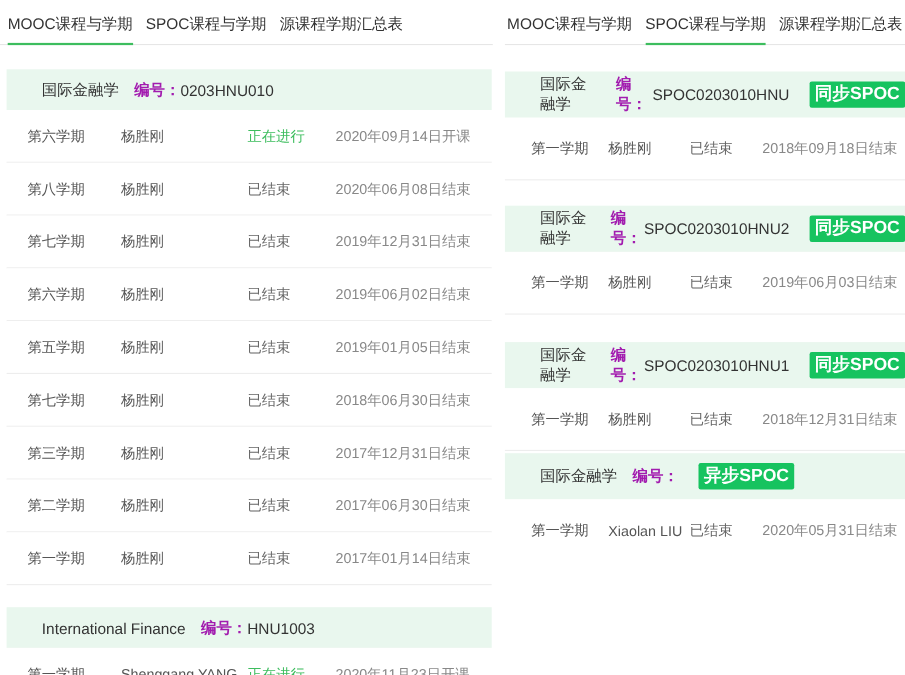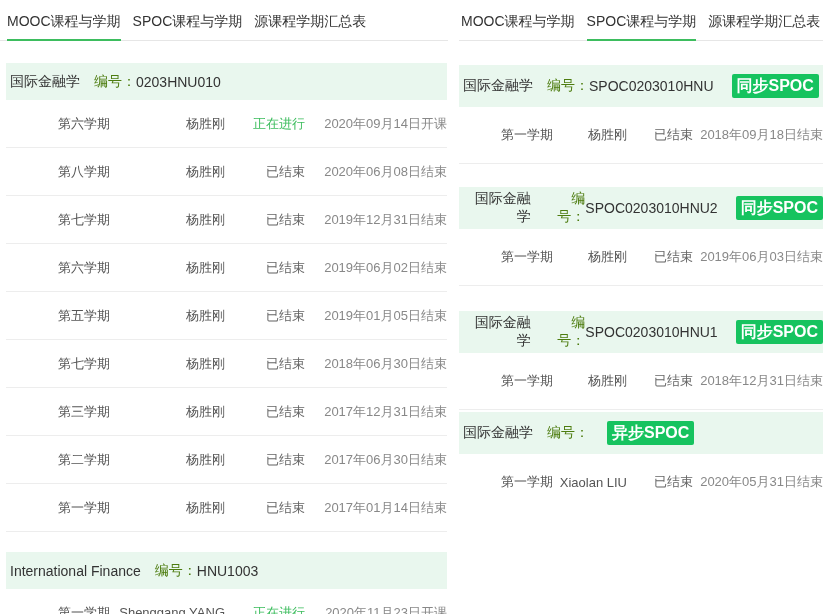--- a/index.html
+++ b/index.html
@@ -1,21 +1,21 @@
 <!DOCTYPE html>
 <html style="--accent: #3dbd5e; --badge: #16c35f; --headerbg: #e9f7ee; --divider: #ededed;"><head>
 <meta charset="utf-8">
 <style>
   html,body{margin:0;padding:0;}
   body{
     width:823px;height:614px;overflow:hidden;background:#fff;
     font-family:"Liberation Sans","DejaVu Sans",sans-serif;
     -webkit-font-smoothing:antialiased;
   }
-  .page{display:flex;width:823px;height:614px;background:#fff;text-align:right;}
+  .page{display:flex;width:823px;height:614px;background:#fff;}
   .panel{box-sizing:border-box;}
   .panel-left{width:448px;}
   .panel-right{width:364px;margin-left:11px;}
 
   
   .tabs{display:flex;padding-top:13px;border-bottom:1px solid #e6e6e6;}
   .panel-left .tabs{padding-left:7px;}
   .panel-right .tabs{padding-left:2px;}
   .tab{
     font-size:14px;color:#333;margin-right:12px;padding-bottom:8px;
@@ -28,26 +28,26 @@
   .panel-left .cards > .card{margin-left:6px;width:441px;}
   .panel-left .cards > .card:first-child{margin-top:22px;}
   .panel-left .cards > .card + .card{margin-top:20px;}
   .panel-right .cards > .card:first-child{margin-top:24px;}
   .panel-right .cards > .card:nth-child(1){margin-bottom:23px;}
   .panel-right .cards > .card:nth-child(2){margin-bottom:25px;}
   .panel-right .cards > .card:nth-child(3){margin-bottom:2px;}
 
   .card-header{
     display:flex;align-items:center;background:var(--headerbg);
-    padding-left:4px;font-size:14px;color:#333;
+    padding-left:32px;font-size:14px;color:#333;
   }
   .panel-left .card-header{height:37px;}
   .panel-right .card-header{height:42px;}
   .course-name{color:#333;}
-  .code-label{margin-left:14px;color:#4d7c0f;}
+  .code-label{margin-left:14px;color:#a21caf;font-weight:bold;}
   .code{color:#333;}
   .badge{
     margin-left:18px;background:var(--badge);color:#fff;
     font-size:16px;font-weight:bold;padding:2px 5px;border-radius:2px;
     line-height:1.3;white-space:nowrap;
   }
 
   
   .term-row{display:flex;align-items:center;border-bottom:1px solid var(--divider);font-size:13px;background:#fff;}
   .panel-left .term-row{height:47px;}

